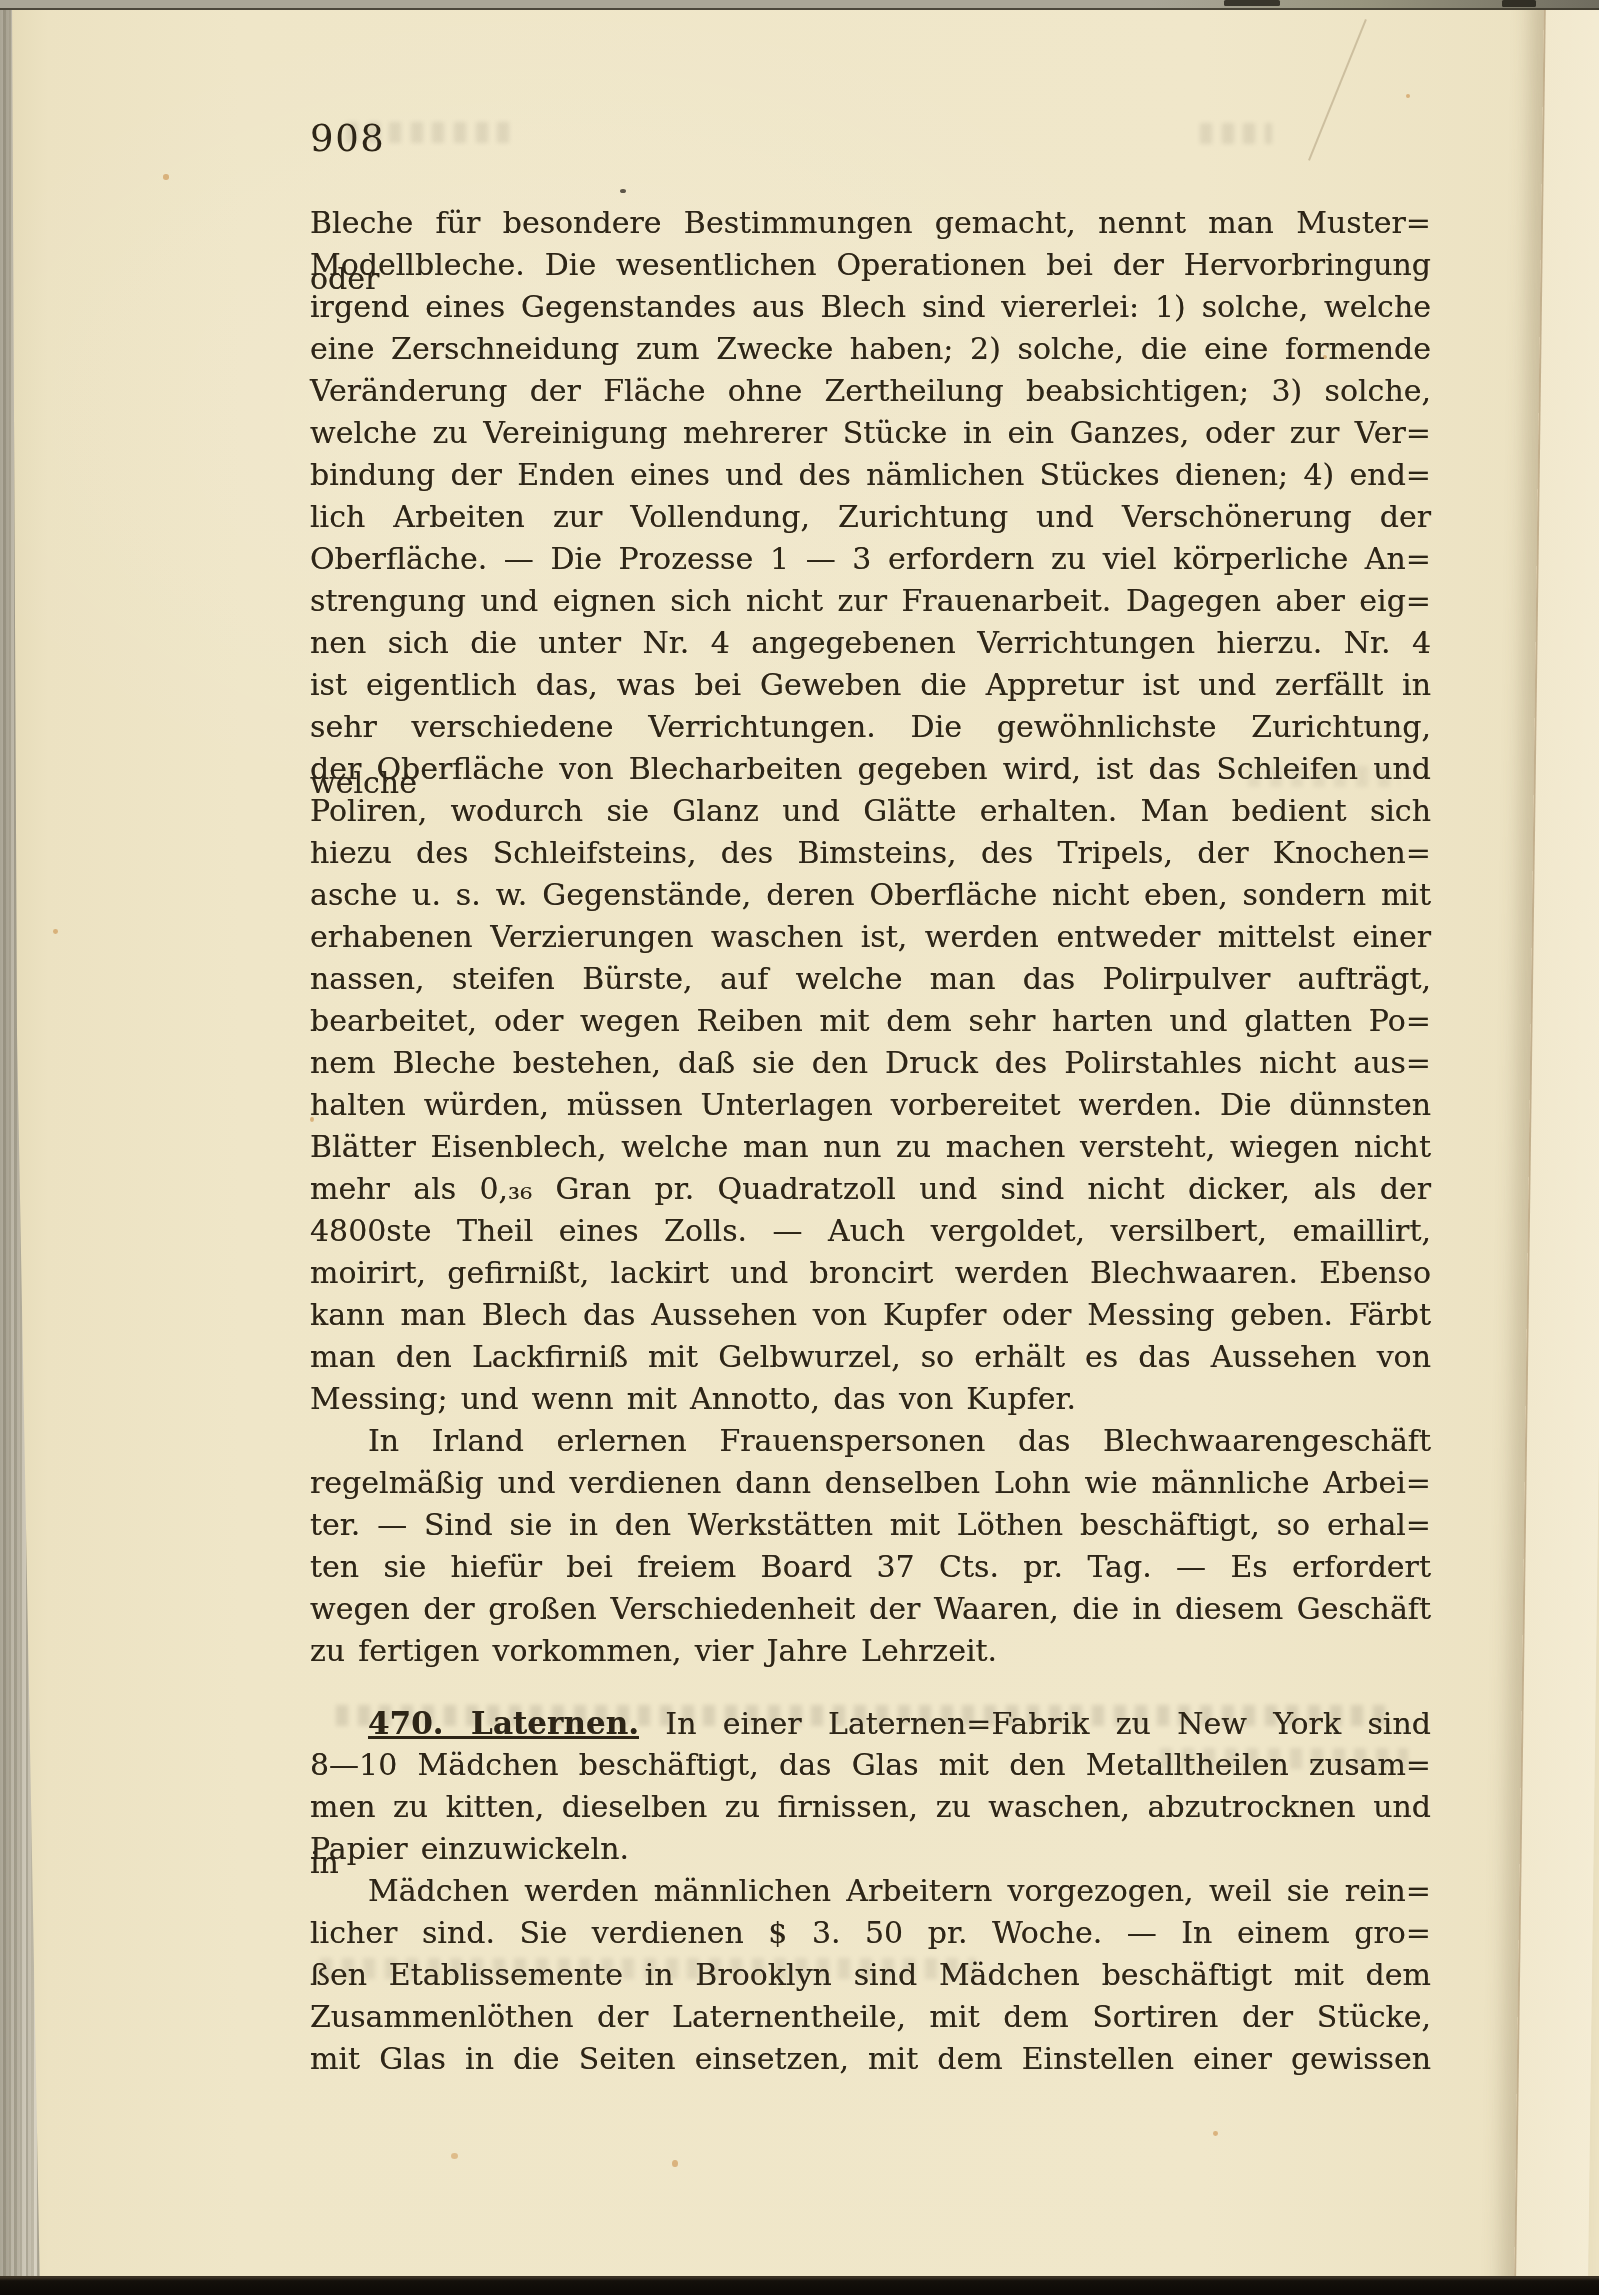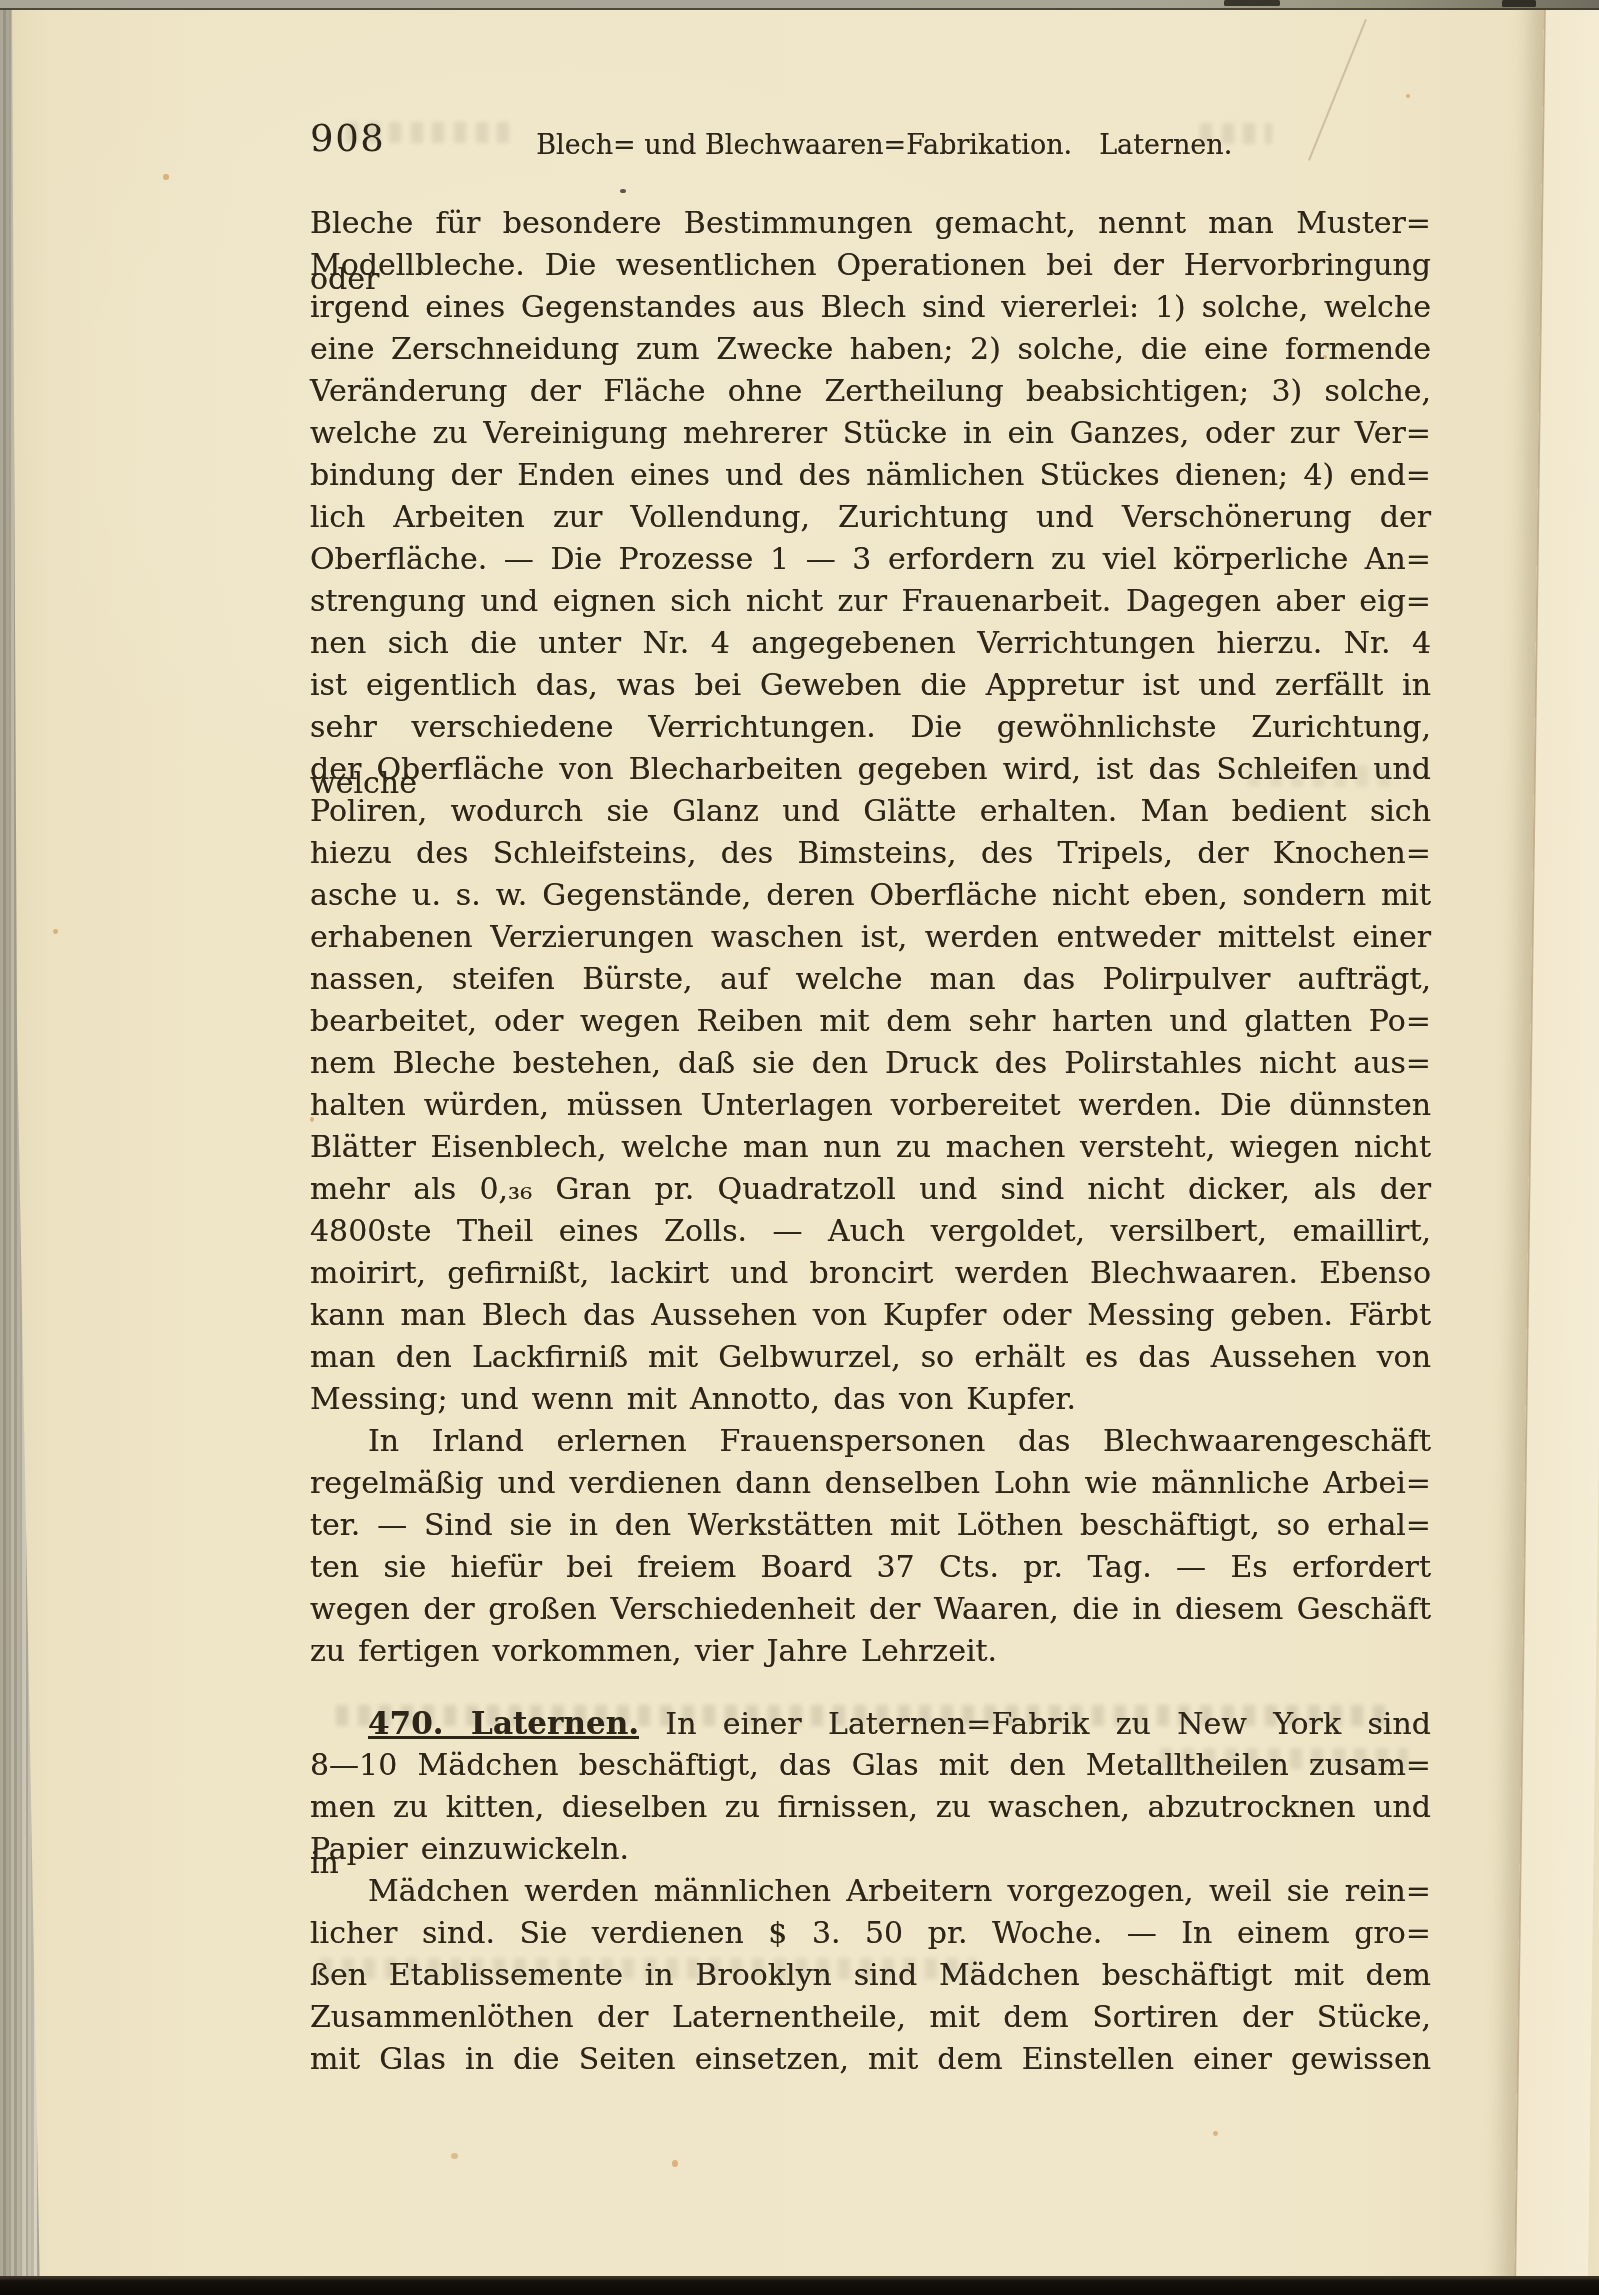--- a/index.html
+++ b/index.html
@@ -49,21 +49,21 @@
   
   .smudge{
     position:absolute;height:21px;opacity:.13;filter:blur(2px);
     background:repeating-linear-gradient(90deg,#6a6250 0 12px,rgba(0,0,0,0) 12px 21.6px);
   }
   .spot{position:absolute;border-radius:50%;background:#c9893f;opacity:.55;}
   .inkdot{position:absolute;border-radius:50%;background:#3a3228;opacity:.8;}
 
   .header{
     position:absolute;left:310px;top:117px;width:1121px;
-    display:flex;align-items:flex-end;color:#2d2517;
+    display:flex;align-items:flex-start;color:#2d2517;flex-direction:column;
   }
   .pagenum{font-size:37px;letter-spacing:1.6px;}
   .running{flex:1;text-align:center;font-size:27px;padding-right:48px;
     text-shadow:0 0 0.5px rgba(45,37,23,.6);}
 
   .text-block{
     position:absolute;left:310px;top:195px;width:1121px;
     color:#2d2517;font-size:30px;word-spacing:.12em;
     text-shadow:0 0 0.5px rgba(45,37,23,.55);
   }
@@ -98,21 +98,20 @@
   <div class="spot" style="left:310px;top:1117px;width:4px;height:4.8px;"></div>
   <div class="spot" style="left:451px;top:2153px;width:7.2px;height:6.4px;opacity:.45;"></div>
   <div class="spot" style="left:672px;top:2160px;width:5.6px;height:7.2px;"></div>
   <div class="spot" style="left:1213px;top:2131px;width:4.8px;height:4.8px;"></div>
   <div class="inkdot" style="left:620px;top:189px;width:5.6px;height:4px;"></div>
 
   <div class="crease"></div>
 
   <div class="header">
     <span class="pagenum">908</span>
-    <span class="running">Blech= und Blechwaaren=Fabrikation.  Laternen.</span>
   </div>
 
   <div class="text-block">
       <div class="line">Bleche für besondere Bestimmungen gemacht, nennt man Muster= oder</div>
       <div class="line">Modellbleche. Die wesentlichen Operationen bei der Hervorbringung</div>
       <div class="line">irgend eines Gegenstandes aus Blech sind viererlei: 1) solche, welche</div>
       <div class="line">eine Zerschneidung zum Zwecke haben; 2) solche, die eine formende</div>
       <div class="line">Veränderung der Fläche ohne Zertheilung beabsichtigen; 3) solche,</div>
       <div class="line">welche zu Vereinigung mehrerer Stücke in ein Ganzes, oder zur Ver=</div>
       <div class="line">bindung der Enden eines und des nämlichen Stückes dienen; 4) end=</div>

